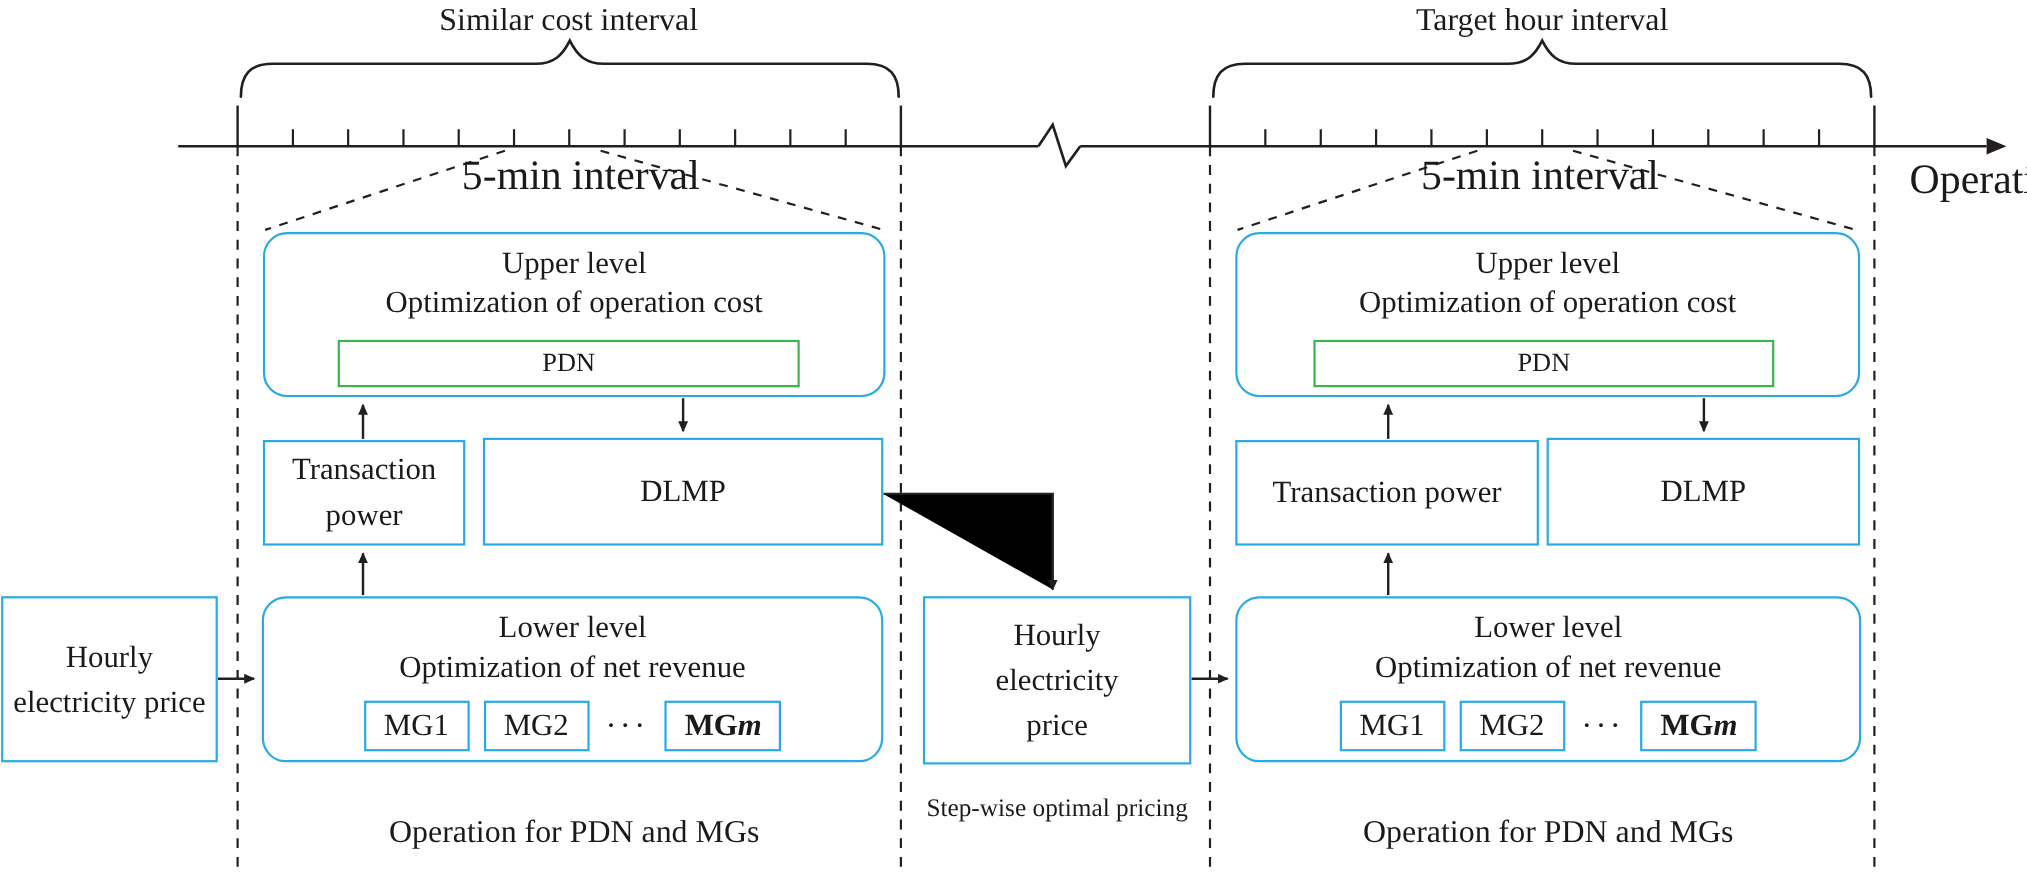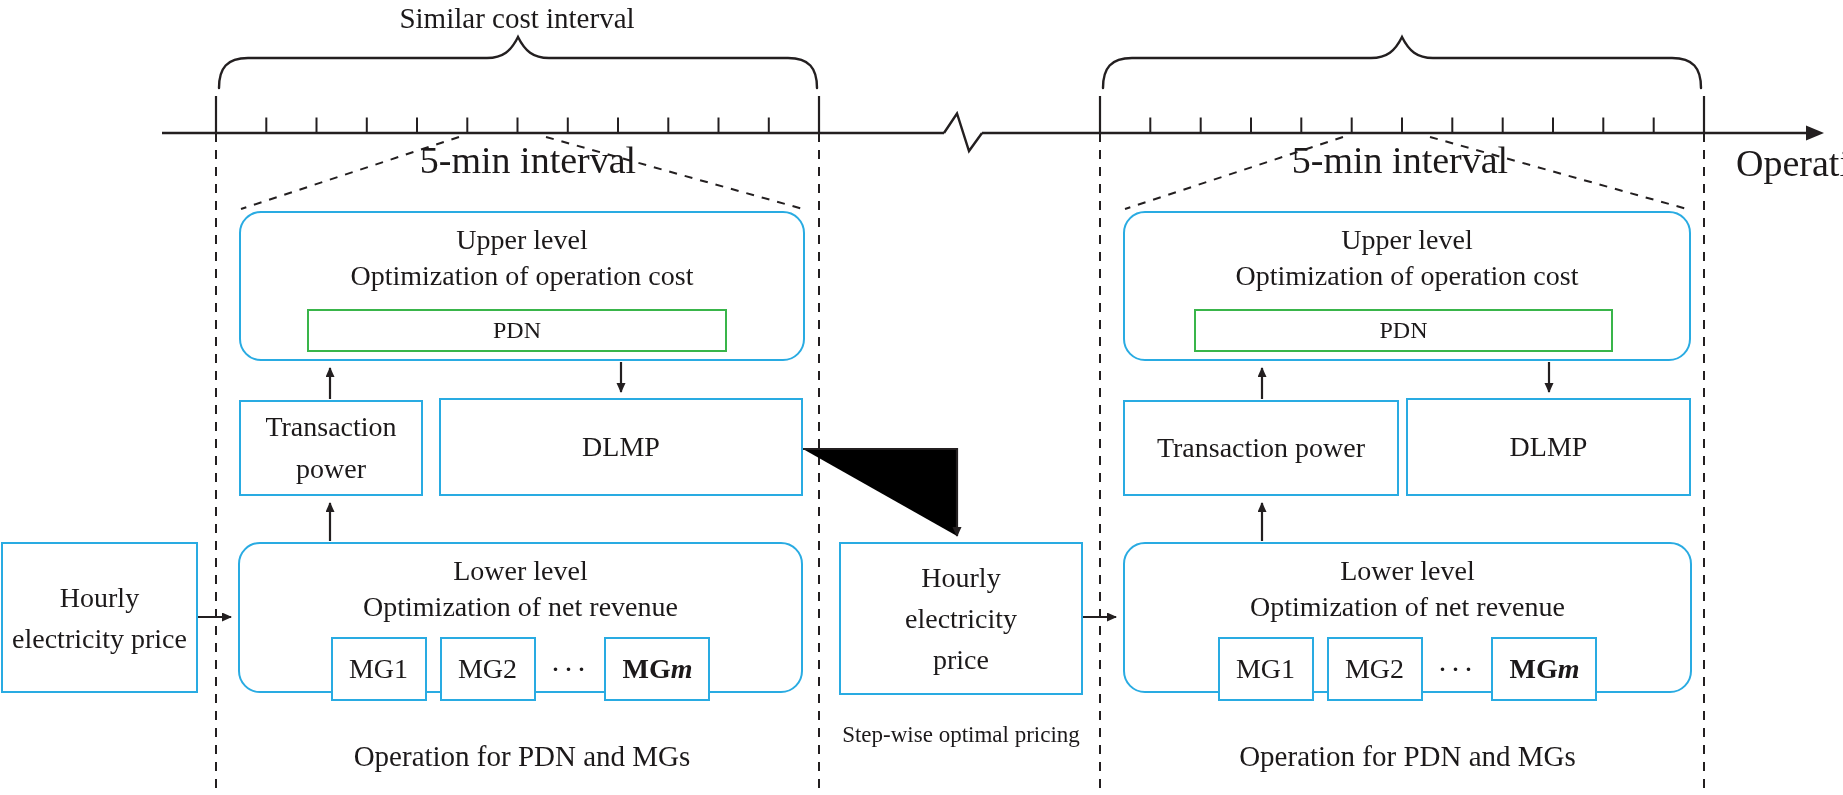--- a/index.html
+++ b/index.html
@@ -46,21 +46,21 @@
   }
   .mgrow{
     position:absolute;left:0;right:0;
     display:flex;align-items:center;justify-content:center;
     gap:13px;
   }
   .mgbox{
     border:2px solid var(--blue);
     background:#ffffff;
     box-sizing:border-box;
-    width:96px;height:64px;
+    width:96px;height:46px;
     display:flex;align-items:center;justify-content:center;
     font-size:28px;
   }
   .mgbox.wide{width:106px;font-weight:bold;}
   .dots{font-size:30px;letter-spacing:3px;padding:0 2px;}
   .it{font-style:italic;}
 </style>
 </head>
 <body>
 
@@ -136,20 +136,21 @@
       <line x1="621" y1="362" x2="621" y2="392" marker-end="url(#ah)"></line>
       <path d="M803,449 L957,449 L957,536" marker-end="url(#ah)"></path>
       <line x1="1083" y1="617" x2="1116" y2="617" marker-end="url(#ah)"></line>
       <line x1="1262" y1="541" x2="1262" y2="503" marker-end="url(#ah)"></line>
       <line x1="1262" y1="399" x2="1262" y2="368" marker-end="url(#ah)"></line>
       <line x1="1549" y1="362" x2="1549" y2="392" marker-end="url(#ah)"></line>
     </g>
   </svg>
 
   <div class="lbl" style="left:267px;top:2px;width:500px;font-size:29px;">Similar cost interval</div>
+  <div class="lbl" style="left:1152px;top:2px;width:500px;font-size:29px;">Target hour interval</div>
   <div class="lbl" style="left:1736px;top:147px;width:107px;">Operation</div>
   <div class="lbl" style="left:378px;top:144px;width:300px;">5-min interval</div>
   <div class="lbl" style="left:1250px;top:144px;width:300px;">5-min interval</div>
 
   <div class="bluebox toplines pad-top" style="left:239px;top:211px;width:566px;height:150px;">
     <div class="bline">Upper level</div>
     <div class="bline">Optimization of operation cost</div>
     <div class="greenbox" style="left:66px;top:96px;width:420px;height:43px;">
       <span>PDN</span>
     </div>

